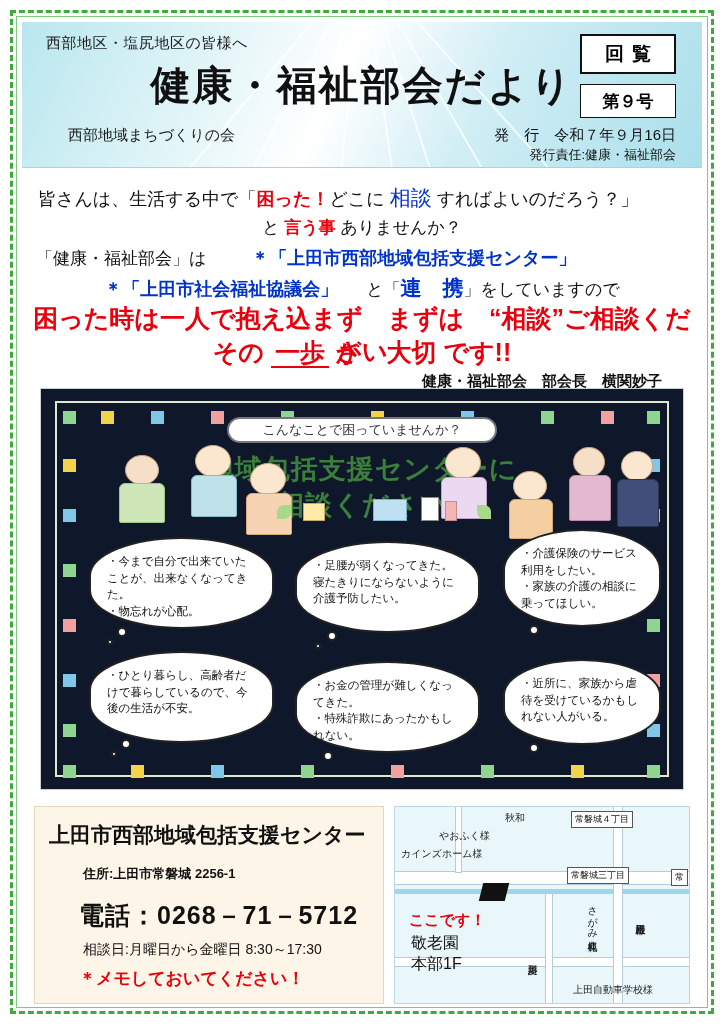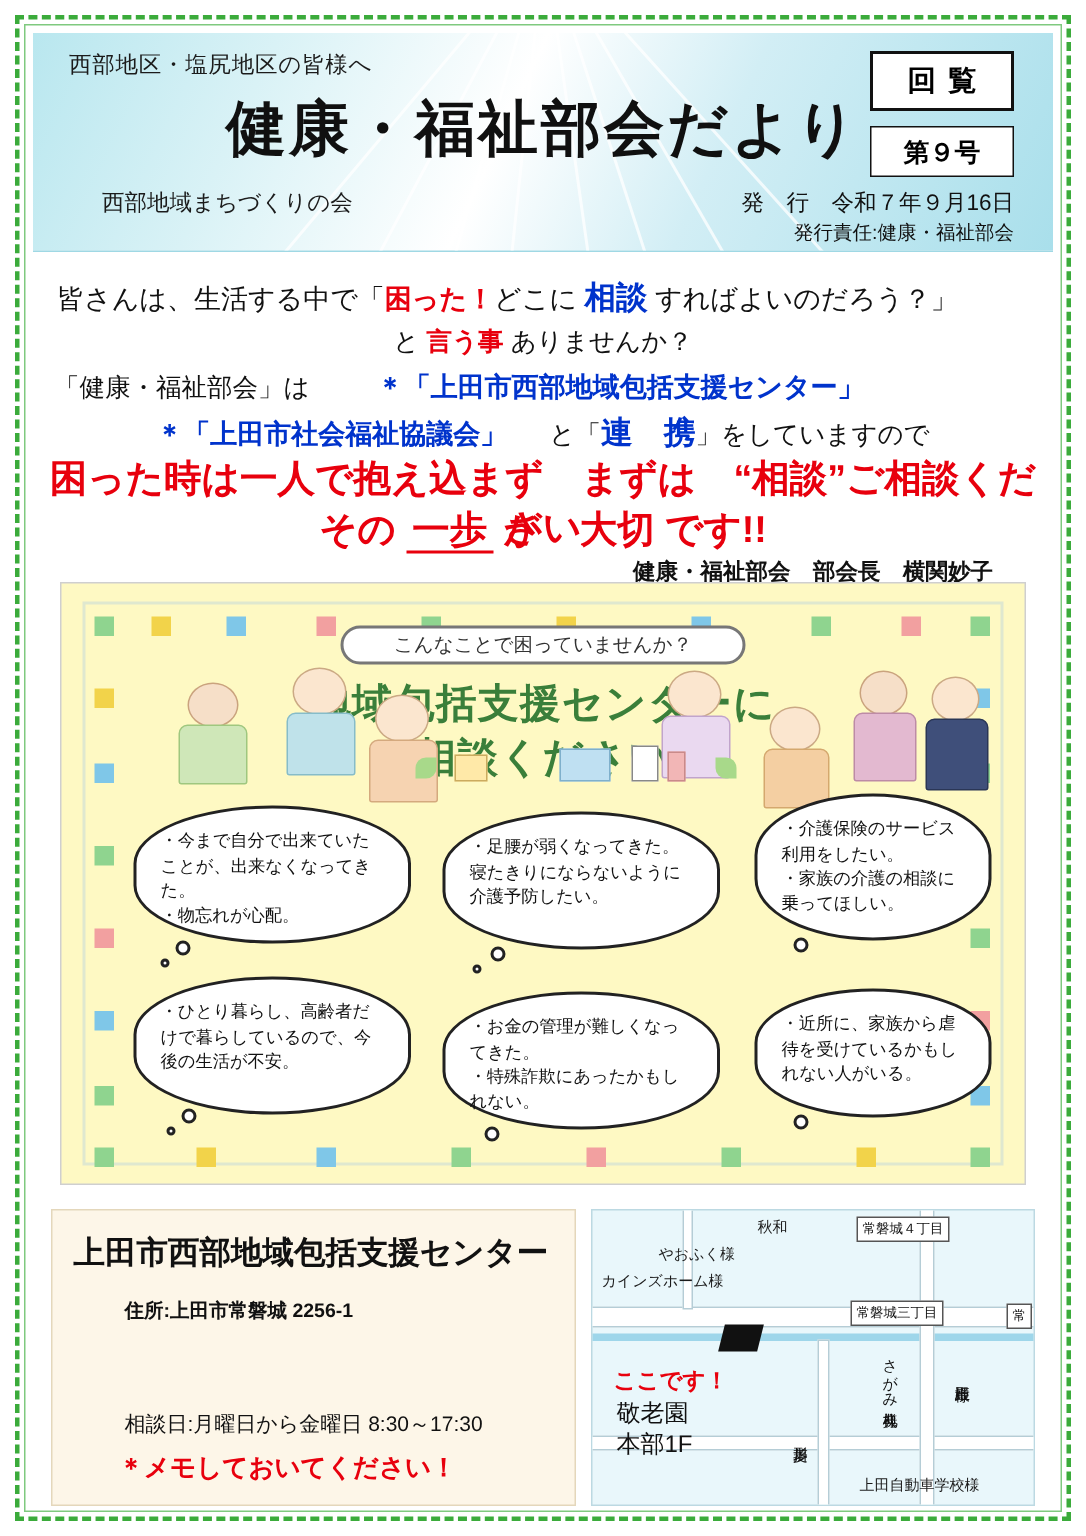--- a/index.html
+++ b/index.html
@@ -90,21 +90,21 @@
     left: 22px; top: 176px;
     width: 680px; height: 206px;
     text-align: center;
     color: #111;
   }
   .msg-l1 {
     position: absolute; left: 16px; top: 8px; right: 10px;
     text-align: left; font-size: 18px;
   }
   .msg-l1 .red { color: #e8000d; font-weight: bold; font-size: 18px; }
-  .msg-l1 .blue { color: #0033cc; font-weight: bold; font-size: 21px; }
+  .msg-l1 .blue { color: #0033cc; font-weight: normal; font-size: 21px; }
   .msg-l2 {
     position: absolute; left: 0; right: 0; top: 40px;
     font-size: 17px;
   }
   .msg-l2 .red { color: #e8000d; font-weight: bold; }
   .msg-l3 {
     position: absolute; left: 14px; top: 70px;
     font-size: 17px;
   }
   .msg-l3 .blue { color: #0033cc; font-weight: bold; font-size: 18px; }
@@ -126,21 +126,21 @@
   .msg-sign {
     position: absolute; right: 40px; top: 196px;
     font-size: 15px; color: #111; font-weight: bold;
   }
 
   
   .illus {
     position: absolute;
     left: 40px; top: 388px;
     width: 644px; height: 402px;
-    background: #fef9c3;
+    background: #0f172a;
     border: 1px solid #cfcfcf;
   }
   .illus-frame {
     position: absolute; left: 14px; top: 12px; right: 14px; bottom: 12px;
     border: 2px solid #dfe8cf;
   }
   .blk {
     position: absolute; width: 13px; height: 13px;
   }
   .illus-bubble-top {
@@ -418,20 +418,23 @@
     </div>
     <div class="bubble" style="left:462px; top:270px; width:158px; height:86px;">
       <div style="white-space:pre-line">・近所に、家族から虐待を受けているかもしれない人がいる。</div>
       <div class="tail" style="left:24px; top:82px;"></div>
     </div>
   </div>
 
   <div class="contact">
     <div class="contact-title">上田市西部地域包括支援センター</div>
     <div class="contact-addr">住所:上田市常磐城 2256-1</div>
+    <div class="contact-tel">
+      <span>電話：</span><span>0268－71－5712</span>
+    </div>
     <div class="contact-hours">相談日:月曜日から金曜日 8:30～17:30</div>
     <div class="contact-memo">＊メモしておいてください！</div>
   </div>
 
   <div class="map">
 
     <div class="map-road" style="left:-4px; top:64px; width:310px; height:14px;"></div>
     <div class="map-road-blue" style="left:-4px; top:82px; width:310px; height:5px;"></div>
     <div class="map-road" style="left:-4px; top:150px; width:310px; height:10px;"></div>
     <div class="map-road" style="left:218px; top:-4px; width:10px; height:210px;"></div>

